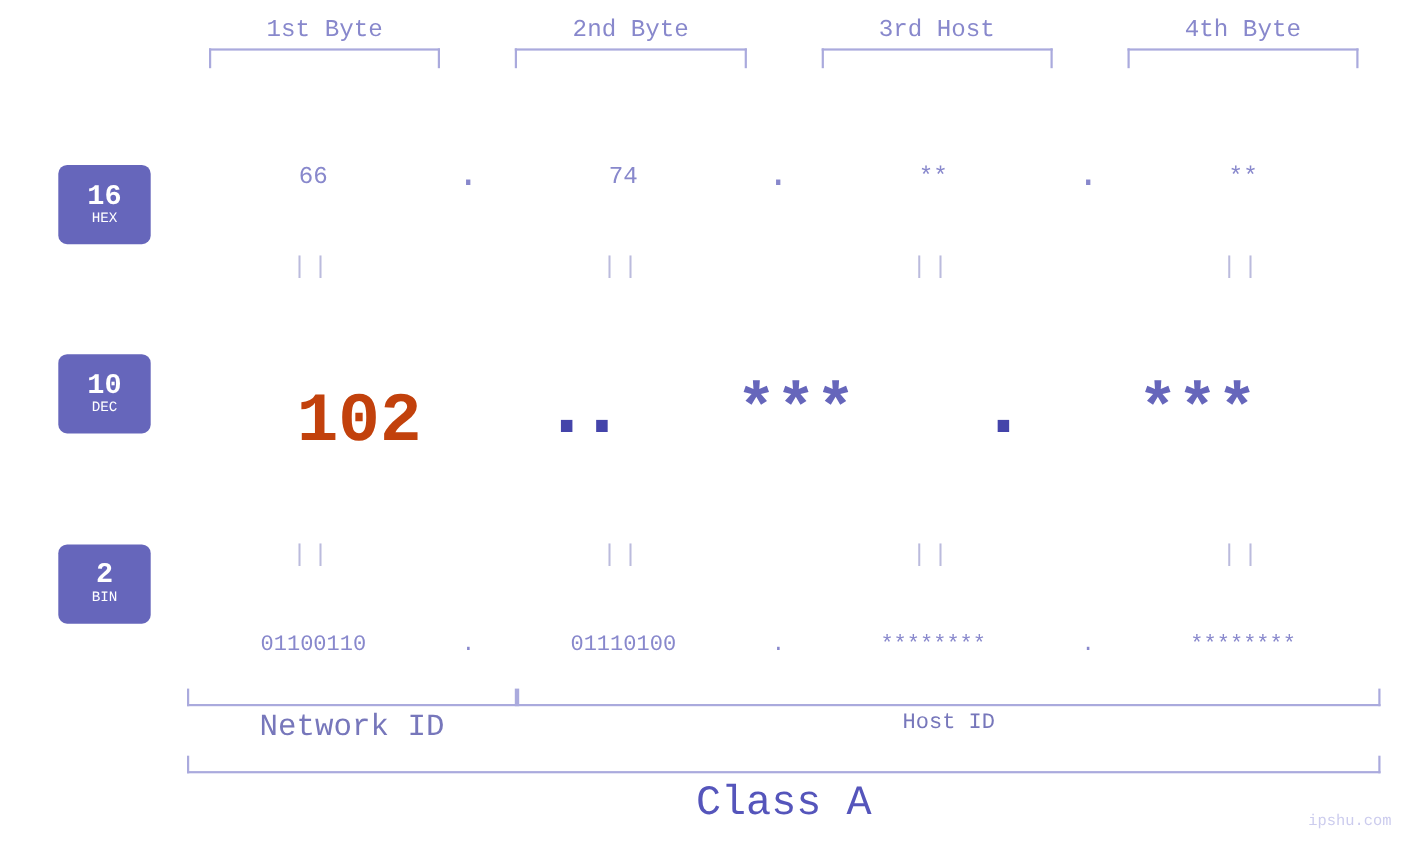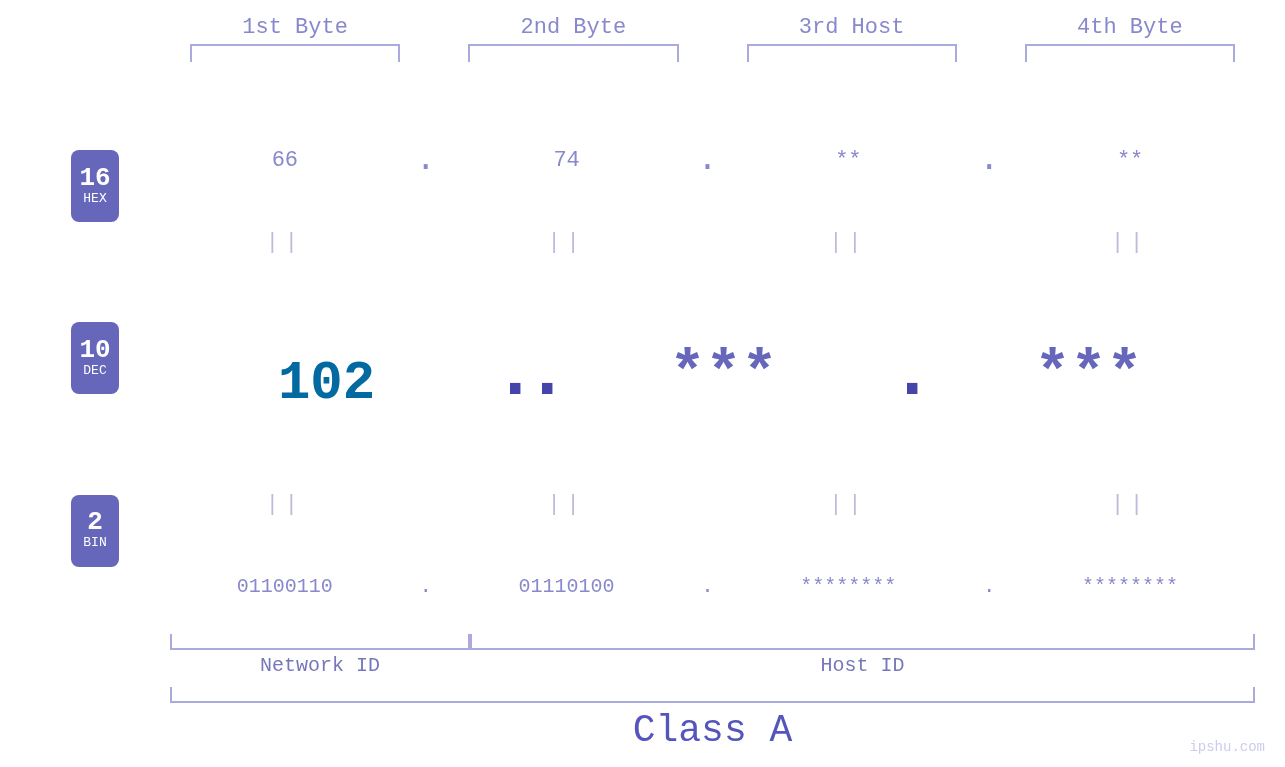--- a/index.html
+++ b/index.html
@@ -10,21 +10,21 @@
       background: #ffffff;
       font-family: 'Courier New', Courier, monospace;
       overflow: hidden;
       position: relative;
     }
 
     .badge {
       background: #6666bb;
       color: white;
       border-radius: 8px;
-      width: 48px;
+      width: 84px;
       height: 72px;
       display: flex;
       flex-direction: column;
       align-items: center;
       justify-content: center;
       font-family: 'Courier New', Courier, monospace;
     }
 
     .badge-num {
       font-size: 26px;
@@ -130,21 +130,21 @@
       justify-content: center;
     }
 
     .v-dot {
       width: 32px;
       text-align: center;
       flex-shrink: 0;
     }
 
     .text-hex { color: #8888cc; font-size: 22px; font-family: 'Courier New', Courier, monospace; }
-    .text-dec { color: #0369a1; font-size: 54px; font-family: 'Courier New', Courier, monospace; font-weight: bold; margin-top: 20px; }
+    .text-dec { color: #c2410c; font-size: 63px; font-family: 'Courier New', Courier, monospace; font-weight: bold; margin-top: 20px; }
     .text-dec-masked { color: #6666bb; font-size: 60px; font-family: 'Courier New', Courier, monospace; font-weight: bold; }
     .text-bin { color: #8888cc; font-size: 20px; font-family: 'Courier New', Courier, monospace; }
     .text-bin-masked { color: #8888cc; font-size: 20px; font-family: 'Courier New', Courier, monospace; }
     .text-eq { color: #bbbbdd; font-size: 22px; letter-spacing: 6px; }
     .dot-hex-s { color: #8888cc; font-size: 34px; }
     .dot-dec-s { color: #4444aa; font-size: 74px; font-weight: bold; }
     .dot-bin-s { color: #8888cc; font-size: 20px; }
 
     
     .bottom-section {
@@ -178,21 +178,21 @@
 
     .b-labels {
       display: flex;
       margin-top: 4px;
     }
 
     .b-net-label {
       width: 300px;
       text-align: center;
       color: #7777bb;
-      font-size: 20px;
+      font-size: 28px;
       font-family: 'Courier New', Courier, monospace;
       flex-shrink: 0;
     }
 
     .b-host-label {
       flex: 1;
       text-align: center;
       color: #7777bb;
       font-size: 20px;
       font-family: 'Courier New', Courier, monospace;

